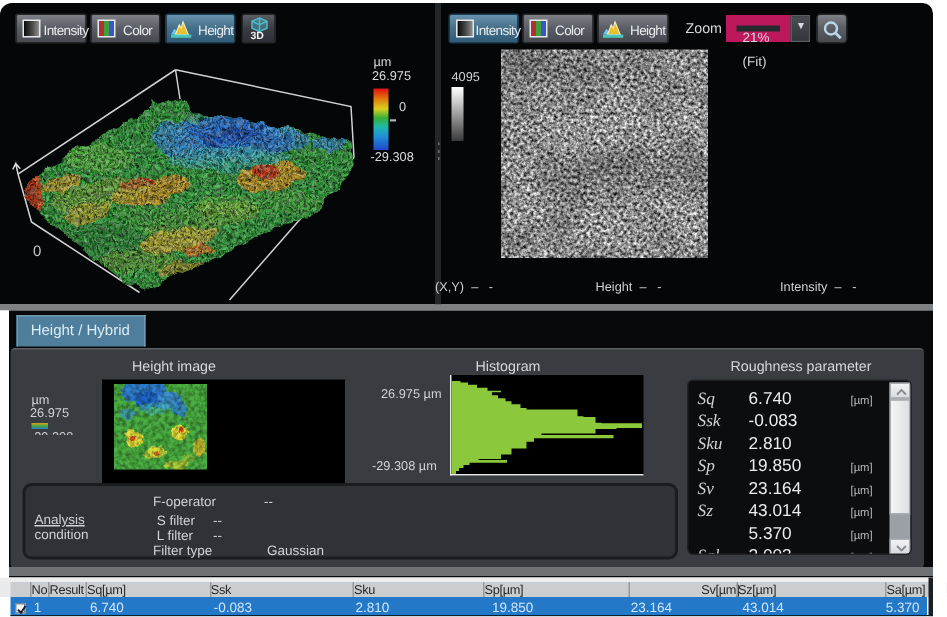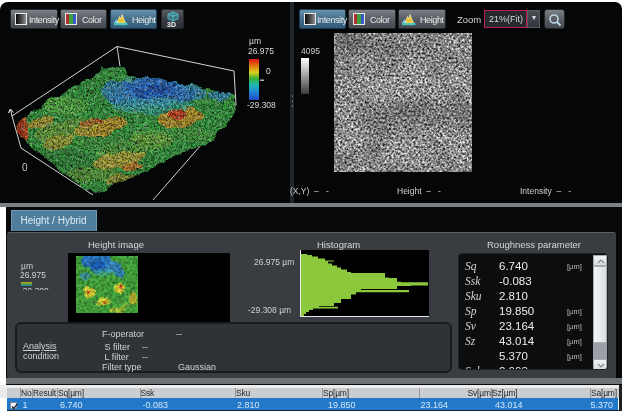--- a/index.html
+++ b/index.html
@@ -141,21 +141,21 @@
 </div>
 <div class="btn" style="left:398px;width:48px;">
   <svg class="abs" style="left:2px;top:2px;" width="17" height="15" viewBox="0 0 17 15">
     <path d="M1 11 L3.2 7.2 L4.8 8.8 L4.8 11 Z" fill="#6ec6e8"></path>
     <path d="M4 11 L6.5 4.5 L7.8 6.8 L9 2.5 L12.5 11 Z" fill="#e8c030" stroke="#f8f0c0" stroke-width="0.7"></path>
     <rect x="1" y="11" width="13.5" height="2.2" fill="#4cc4bc"></rect>
   </svg>
   <span class="btnlab" style="left:21px;">Height</span>
 </div>
 <span class="slab" style="left:457px;top:14px;">Zoom</span>
-<div class="abs" style="left:484px;top:10px;width:43px;height:18px;background:#26292d;border:1px solid #be185d;box-sizing:border-box;color:#d5d8da;font-size:9px;line-height:16px;padding-left:4px;">21%(Fit)</div>
+<div class="abs" style="left:484px;top:10px;width:43px;height:18px;background:#26292d;border:7px solid #be185d;box-sizing:border-box;color:#d5d8da;font-size:9px;line-height:16px;padding-left:4px;">21%(Fit)</div>
 <div class="abs" style="left:527px;top:10px;width:13px;height:18px;background:linear-gradient(#4a4e54,#32363c);border:1px solid #595d62;box-sizing:border-box;">
   <span style="position:absolute;left:2.5px;top:3px;font-size:7px;color:#d5d8da;">▼</span>
     </div>
 <div class="abs" style="left:544px;top:9px;width:21px;height:20px;border-radius:3px;background:linear-gradient(#7d8187,#5b5f65 48%,#464a50);border:1px solid #24272a;box-sizing:border-box;">
   <svg class="abs" style="left:3px;top:2.5px;" width="14" height="14" viewBox="0 0 14 14">
     <circle cx="6" cy="6" r="4" fill="none" stroke="#bcd8e8" stroke-width="1.6"></circle>
     <line x1="9" y1="9" x2="12.5" y2="12.5" stroke="#bcd8e8" stroke-width="1.8"></line>
   </svg>
 </div>
 

